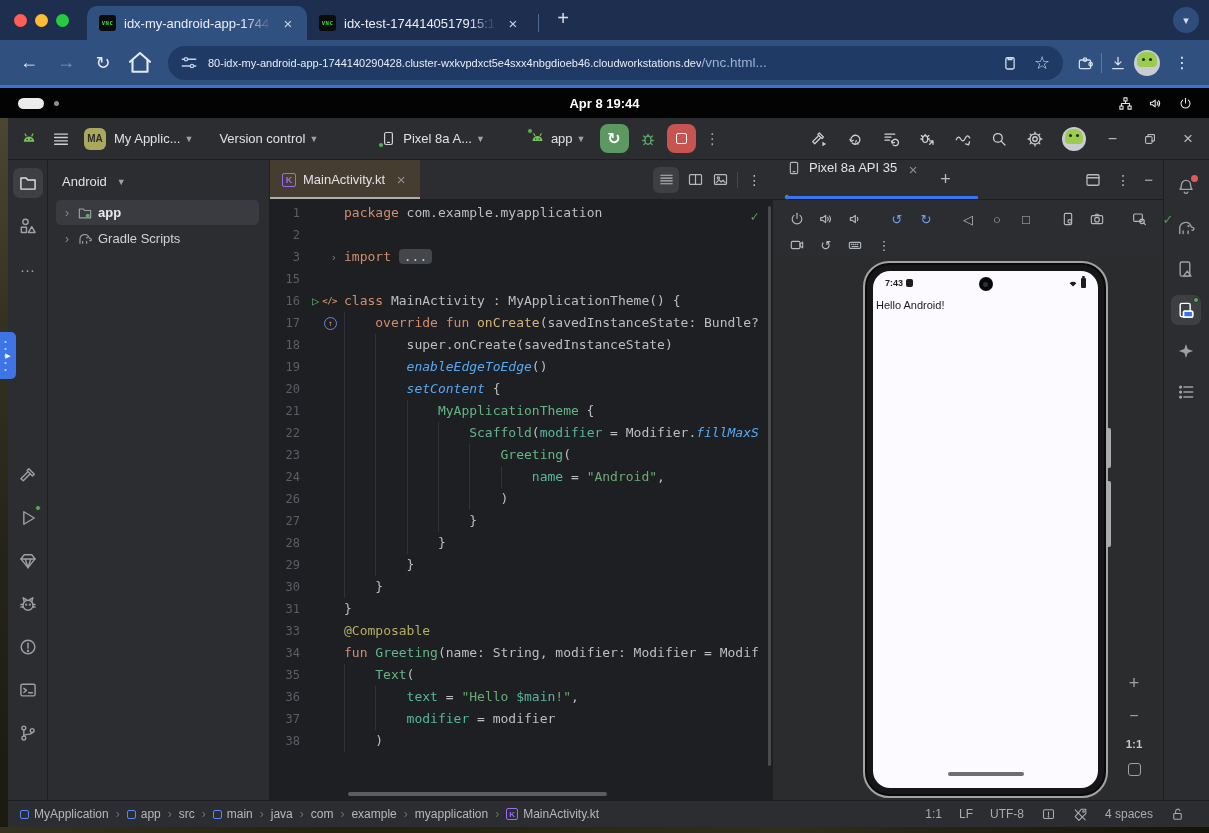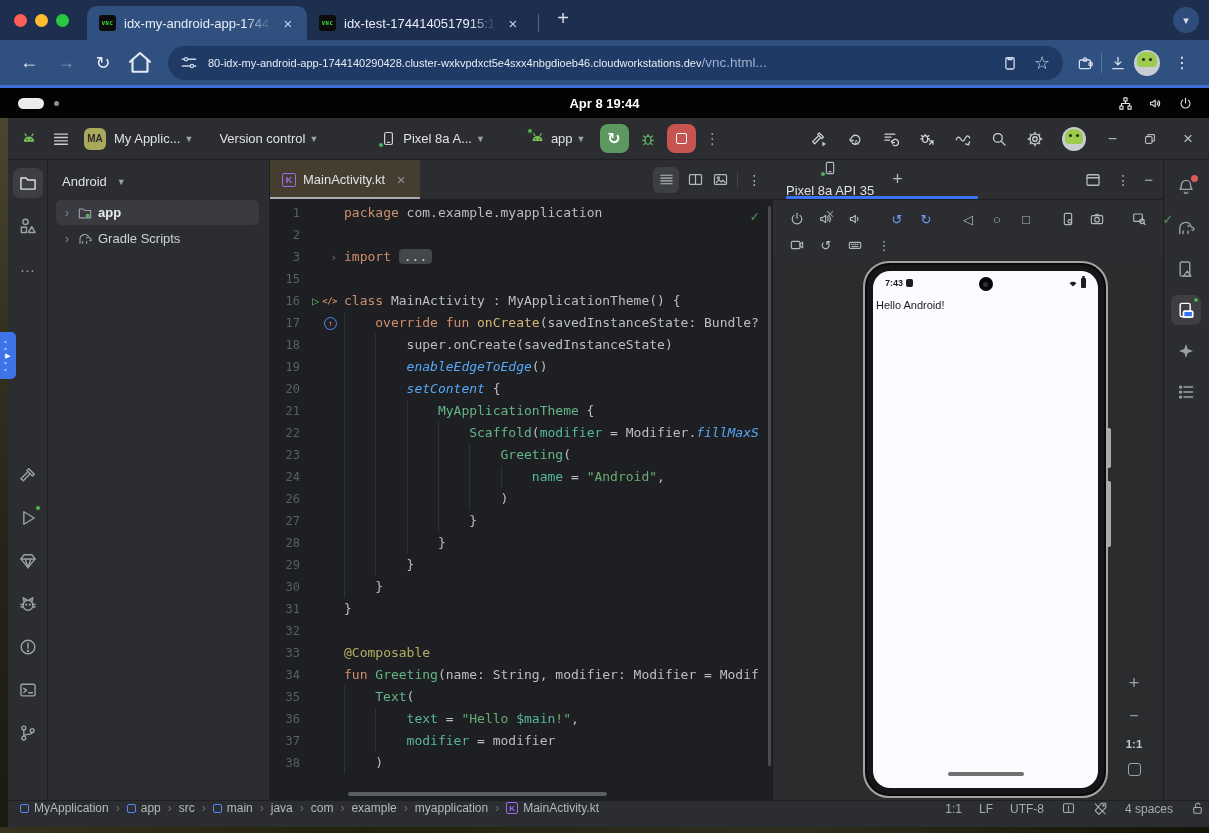--- a/index.html
+++ b/index.html
@@ -135,21 +135,21 @@
   .g-fold{color:#7A7E85;font-size:11px;}
   .g-ovr{width:13px;height:13px;border:1.4px solid #548AF7;border-radius:50%;color:#E08855;
          font-size:8px;display:inline-flex;align-items:center;justify-content:center;}
   .ed-check{position:absolute;top:8px;right:14px;color:#57965C;font-size:14px;}
   .vscroll{position:absolute;right:2px;top:6px;width:3.5px;height:560px;background:#4A4C50;border-radius:2px;}
   .hscroll{position:absolute;left:78px;bottom:4px;width:259px;height:4.5px;background:#5A5D61;border-radius:2px;}
 
   
   .running{width:391px;flex:none;display:flex;flex-direction:column;border-right:1px solid #1E1F22;min-width:0;}
   .rd-tabbar{height:40px;display:flex;align-items:center;flex:none;border-bottom:1px solid #1E1F22;position:relative;padding:0 10px 0 13px;}
-  .rd-tab{display:flex;align-items:center;gap:7px;font-size:13px;color:#DFE1E5;height:100%;position:relative;padding-right:4px;flex-direction:column;}
+  .rd-tab{display:flex;gap:7px;font-size:13px;color:#DFE1E5;height:100%;position:relative;padding-right:4px;}
   .rd-under{position:absolute;left:13px;bottom:0;width:192px;height:3px;background:#3B74F1;border-radius:1px;}
   .rd-tabbar .rgt{margin-left:auto;display:flex;gap:14px;align-items:center;color:#B4B8BF;}
   .emurow{display:flex;align-items:center;gap:13px;padding:0 16px;height:26px;flex:none;color:#B4B8BF;}
   .emurow .ic{width:16px;height:16px;font-size:13px;}
   .vsep-e{width:1px;height:14px;background:#44464A;}
   .flexsp{flex:1;}
   .ch-green{color:#57965C !important;}
   .ch-blue{color:#6E9BF0 !important;}
   .stage{flex:1;position:relative;background:#2A2C2E;}
 
@@ -178,22 +178,22 @@
            align-items:center;gap:13px;color:#9DA1A8;}
   .zoomctl .zlbl{font-size:11.5px;font-weight:bold;color:#C2C5CB;}
   .fitbox{width:13px;height:13px;border:1.5px solid #9DA1A8;border-radius:3px;}
 
   
   .rightbar{width:44px;flex:none;display:flex;flex-direction:column;align-items:center;padding-top:12px;gap:11px;}
   .rb-active{background:#3574F0;color:#FFF !important;}
   .badge{position:absolute;top:3px;right:3px;width:7px;height:7px;border-radius:50%;background:#DB5C5C;}
 
   
-  .as-status{height:27px;flex:none;border-top:1px solid #1E1F22;display:flex;align-items:flex-start;
-             font-size:12px;color:#B4B8BE;padding:0 4px 0 12px;}
+  .as-status{height:27px;flex:none;border-top:1px solid #1E1F22;display:flex;align-items:center;
+             font-size:12px;color:#B4B8BE;padding:0 24px 0 12px;}
   .bc{display:flex;align-items:center;gap:7px;min-width:0;overflow:hidden;white-space:nowrap;}
   .bc .sep{color:#6B6E74;font-size:12px;}
   .modico{width:9px;height:9px;border:1.5px solid #548AF7;border-radius:2px;display:inline-block;flex:none;}
   .bc .kicon{width:12px;height:12px;font-size:8px;}
   .bcitem{display:inline-flex;align-items:center;gap:5px;}
   .st-right{margin-left:auto;display:flex;align-items:center;gap:17px;color:#A8ACB3;}
   .st-right .ic{width:15px;height:15px;color:#A8ACB3;}
 
   
   .bluehandle{position:absolute;left:0;top:332px;width:16px;height:47px;background:#3E74E8;
@@ -689,25 +689,20 @@
                 <span class="ln">30</span>
                 <span class="gut"></span>
                 <span class="ct"><span class="guides" style="width: 4ch;"></span><span class="s-p">}</span></span>
               </div>
               <div class="cl">
                 <span class="ln">31</span>
                 <span class="gut"></span>
                 <span class="ct"><span class="s-p">}</span></span>
               </div>
               <div class="cl">
-                <span class="ln">32</span>
-                <span class="gut"></span>
-                <span class="ct"></span>
-              </div>
-              <div class="cl">
                 <span class="ln">33</span>
                 <span class="gut"></span>
                 <span class="ct"><span class="s-a">@Composable</span></span>
               </div>
               <div class="cl">
                 <span class="ln">34</span>
                 <span class="gut"></span>
                 <span class="ct"><span class="s-k">fun</span><span class="s-c"> Greeting</span><span class="s-p">(name: String, modifier: Modifier = Modif</span></span>
               </div>
               <div class="cl">

